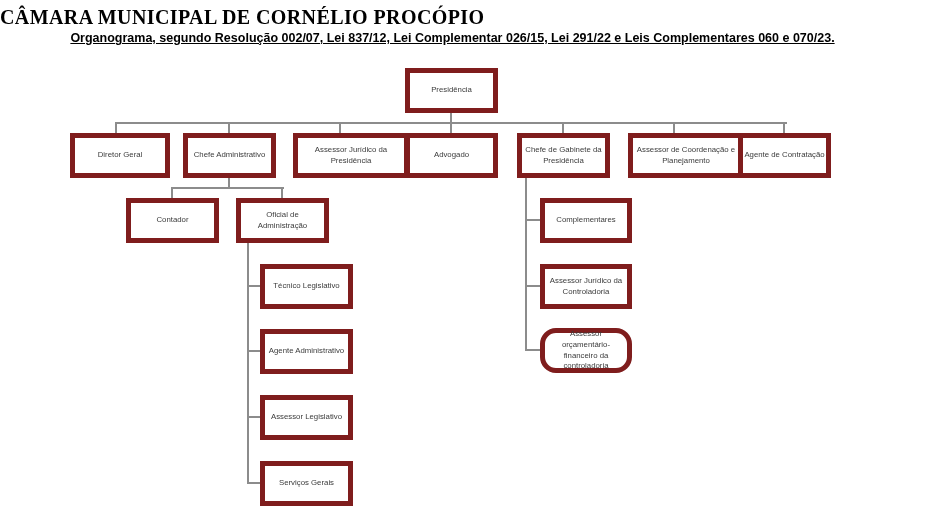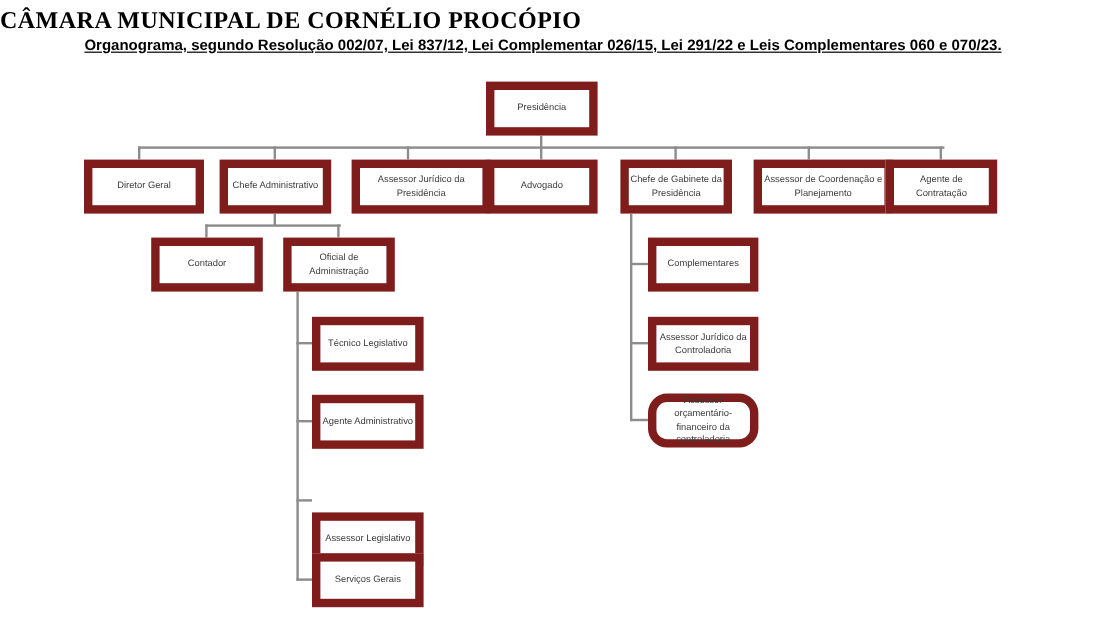--- a/index.html
+++ b/index.html
@@ -32,21 +32,21 @@
     text-align: center;
     font-weight: bold;
     font-size: 12.5px;
     color: #000000;
     text-decoration: underline;
     white-space: nowrap;
   }
   .org-box {
     position: absolute;
     box-sizing: border-box;
-    border: 7px solid #7f1d1d;
+    border: 5px solid #7f1d1d;
     background: #ffffff;
     display: flex;
     align-items: center;
     justify-content: center;
     text-align: center;
     font-size: 7.8px;
     line-height: 1.35;
     color: #3b3b3b;
     padding: 1px;
   }
@@ -89,19 +89,19 @@
       <div class="org-box" style="left: 183px; top: 133px; width: 93px; height: 45px;">Chefe Administrativo</div>
       <div class="org-box" style="left: 293px; top: 133px; width: 116px; height: 45px;">Assessor Jurídico da Presidência</div>
       <div class="org-box" style="left: 405px; top: 133px; width: 93px; height: 45px;">Advogado</div>
       <div class="org-box" style="left: 517px; top: 133px; width: 93px; height: 45px;">Chefe de Gabinete da Presidência</div>
       <div class="org-box" style="left: 628px; top: 133px; width: 116px; height: 45px;">Assessor de Coordenação e Planejamento</div>
       <div class="org-box" style="left: 738px; top: 133px; width: 93px; height: 45px;">Agente de Contratação</div>
       <div class="org-box" style="left: 126px; top: 198px; width: 93px; height: 45px;">Contador</div>
       <div class="org-box" style="left: 236px; top: 198px; width: 93px; height: 45px;">Oficial de Administração</div>
       <div class="org-box" style="left: 260px; top: 264px; width: 93px; height: 45px;">Técnico Legislativo</div>
       <div class="org-box" style="left: 260px; top: 329px; width: 93px; height: 45px;">Agente Administrativo</div>
-      <div class="org-box" style="left: 260px; top: 395px; width: 93px; height: 45px; margin-top: 32px;">Assessor Legislativo</div>
+      <div class="org-box" style="left: 260px; top: 395px; width: 93px; height: 45px;">Assessor Legislativo</div>
       <div class="org-box" style="left: 260px; top: 461px; width: 93px; height: 45px;">Serviços Gerais</div>
       <div class="org-box" style="left: 540px; top: 198px; width: 92px; height: 45px;">Complementares</div>
       <div class="org-box" style="left: 540px; top: 264px; width: 92px; height: 45px;">Assessor Jurídico da Controladoria</div>
       <div class="org-box" style="left: 540px; top: 328px; width: 92px; height: 45px; border-radius: 16px;">Assessor orçamentário-financeiro da controladoria</div>
     </div>
 </div>
 
 </body></html>

